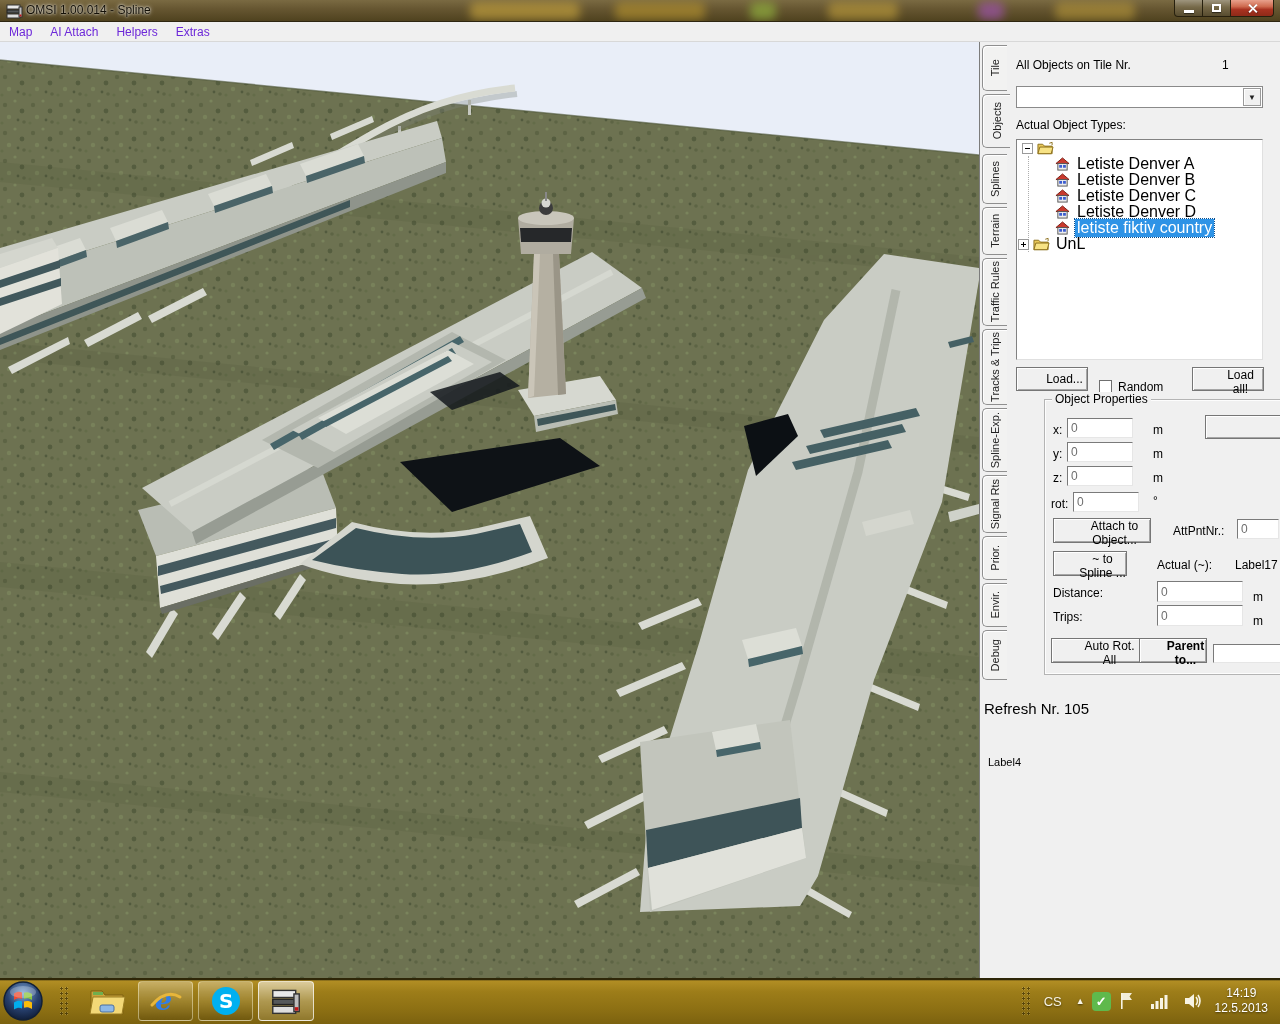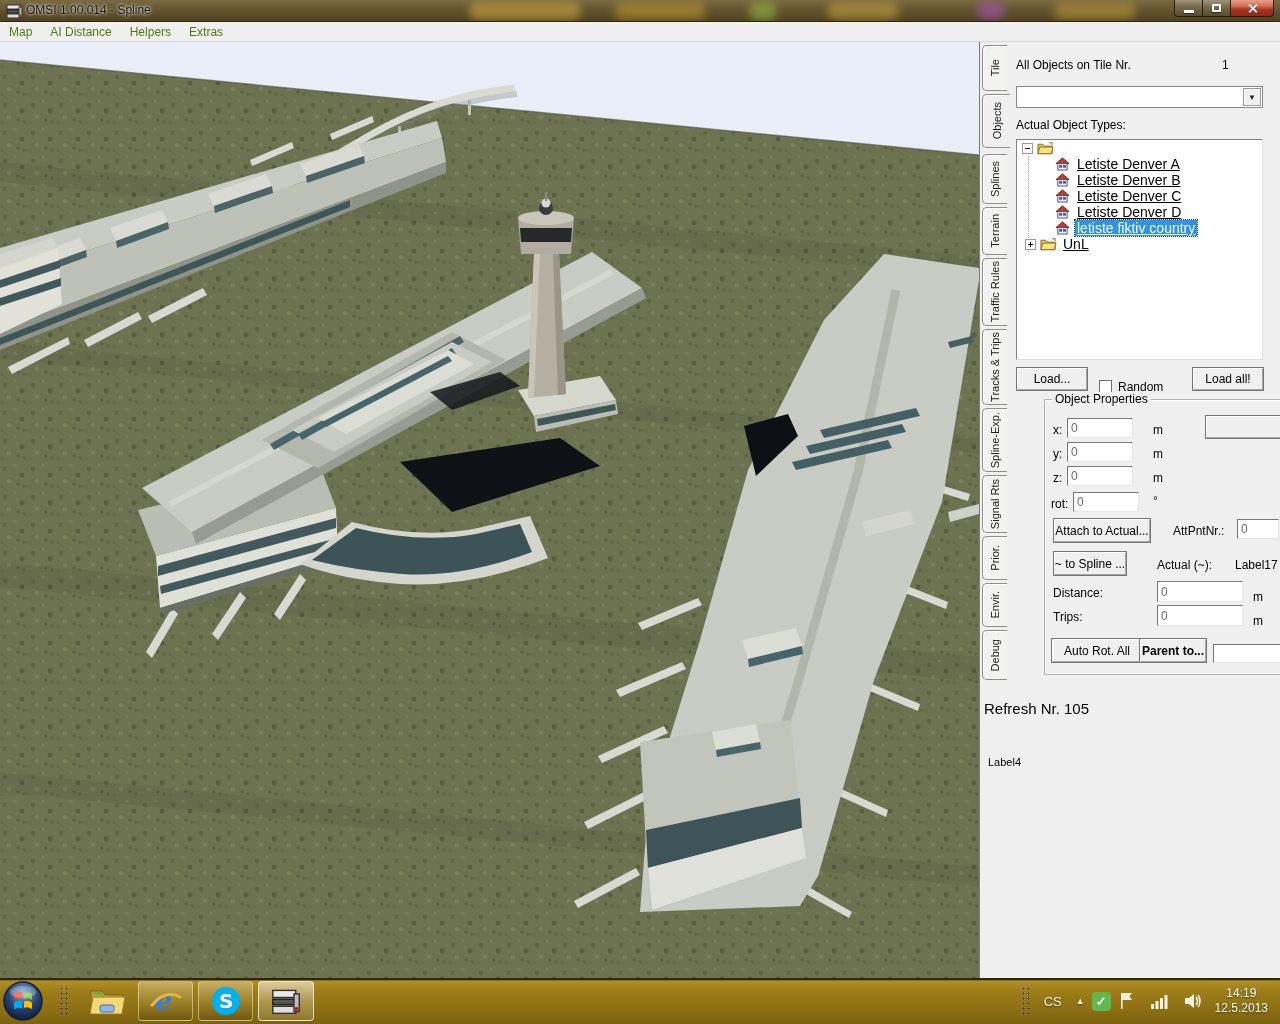--- a/index.html
+++ b/index.html
@@ -24,21 +24,21 @@
     background:linear-gradient(#e8a18c 0%, #cf6b50 40%, #a83220 60%, #8f2a18 100%); }
   .glyph-min { width:10px; height:3px; background:#fff; box-shadow:0 1px 1px rgba(0,0,0,.5); margin-top:6px; }
   .glyph-max { width:9px; height:8px; border:2px solid #fff; box-shadow:0 1px 1px rgba(0,0,0,.5); position:relative; }
   .glyph-close { position:relative; width:11px; height:11px; }
   .glyph-close::before,.glyph-close::after { content:""; position:absolute; left:5px; top:0; width:2px; height:11px;
     background:#fff; box-shadow:0 1px 1px rgba(0,0,0,.4); }
   .glyph-close::before { transform:rotate(45deg); } .glyph-close::after { transform:rotate(-45deg); }
 
   .menubar { position:absolute; left:0; top:22px; width:1280px; height:20px; background:#f0f0f0;
     border-bottom:1px solid #d8d8d8; display:flex; align-items:center; z-index:40; }
-  .menu-item { padding:2px 9px; color:#4d7c0f; font-size:12px; }
+  .menu-item { padding:2px 9px; color:#6d28d9; font-size:12px; }
 
   
   .client { position:absolute; left:0; top:42px; width:1280px; height:936px; display:flex; }
   .viewport { position:relative; width:979px; height:936px; background:#e9eef8; overflow:hidden; }
   .viewport svg.scene { position:absolute; left:0; top:0; }
   .hud { position:absolute; left:5px; top:4px; font-family:"DejaVu Sans Mono", monospace;
     font-weight:bold; font-size:13px; line-height:17px; color:#bb0404; white-space:pre; z-index:5; }
 
   
   .sidepanel { position:relative; width:301px; height:936px; background:#f0f0f0;
@@ -48,35 +48,35 @@
     background:#f2f2f1; display:flex; align-items:center; justify-content:center; margin-bottom:3px;
     box-shadow:inset 1px 1px 0 #fff; }
   .vtab span { writing-mode:vertical-rl; transform:rotate(180deg); font-size:11px; color:#222; padding:7px 0; white-space:nowrap; }
   .vtab.active { width:28px; background:#f0f0f0; margin-bottom:6px; box-shadow:inset 1px 1px 0 #fff; z-index:2; }
 
   .lbl { position:absolute; color:#000; white-space:nowrap; }
   .field { position:absolute; background:#fff; border:1px solid; border-color:#7a7a7a #e6e6e6 #e6e6e6 #7a7a7a;
     font-family:"Liberation Sans", sans-serif; font-size:12px; color:#6e6e6e; padding:2px 3px; }
   .btn { position:absolute; background:#f0f0f0; border:1px solid #767676;
     box-shadow:inset 1px 1px 0 #ffffff, inset -1px -1px 0 #a6a6a6;
-    font-family:"Liberation Sans", sans-serif; font-size:12px; color:#000; }
+    font-family:"Liberation Sans", sans-serif; font-size:12px; color:#000;padding-left:25px; }
   .combo { position:absolute; background:#fff; border:1px solid #8a8a8a; }
   .combo .combo-btn { position:absolute; right:1px; top:1px; bottom:1px; width:18px; background:#f0f0f0;
     border:1px solid #9a9a9a; box-shadow:inset 1px 1px 0 #fff; display:flex; align-items:center; justify-content:center;
     font-size:8px; color:#222; }
   .groupbox { position:absolute; border:1px solid #b4b4b4; box-shadow:inset 0 0 0 1px #fdfdfd;margin-left:28px; }
   .legend { position:absolute; top:-8px; left:7px; background:#f0f0f0; padding:0 3px; }
 
   .tree { position:absolute; background:#fff; border:1px solid; border-color:#828282 #e0e0e0 #e0e0e0 #828282; overflow:hidden; }
   .trow { position:relative; height:16px; display:flex; align-items:center; white-space:nowrap; }
   .expander { width:11px; height:11px; border:1px solid #9a9a9a; background:#fff; position:relative; flex:0 0 11px; margin-right:4px; }
   .expander::before { content:""; position:absolute; left:2px; right:2px; top:4px; height:1px; background:#000; }
   .expander.plus::after { content:""; position:absolute; top:2px; bottom:2px; left:4px; width:1px; background:#000; }
   .ticon { width:17px; height:14px; margin-right:4px; flex:0 0 17px; }
-  .tlabel { font-size:14px; color:#000; padding:0 2px;text-decoration:underline; }
+  .tlabel { font-size:16px; color:#000; padding:0 2px; }
   .tlabel.selected { background:#2e93e6; color:#fff; outline:1px dotted #0b4f8e; }
   .tree-guide { position:absolute; left:11px; top:16px; height:96px; border-left:1px dotted #aeaeae; }
 
   .checkbox { position:absolute; width:13px; height:13px; background:#fff; border:1px solid #6f6f6f; }
 
   
   .taskbar { position:absolute; left:0; top:978px; width:1280px; height:46px;
     background:linear-gradient(#2e2608 0, #2e2608 4%, #b28e24 6%, #9d7d19 30%, #8c6f13 70%, #7c620f 100%); z-index:60; }
   .grip { position:absolute; top:8px; width:10px; height:30px;
     background-image:radial-gradient(circle, rgba(40,30,0,.55) 1px, rgba(255,235,170,.25) 1.4px, transparent 1.6px);
@@ -119,21 +119,21 @@
         <div class="glyph-max"></div>
       </div>
     <div class="wbtn close">
         <div class="glyph-close"></div>
       </div>
   </div>
 </div>
 
 <div class="menubar">
   <span class="menu-item">Map</span>
-  <span class="menu-item">AI Distance</span>
+  <span class="menu-item">AI Attach</span>
   <span class="menu-item">Helpers</span>
   <span class="menu-item">Extras</span>
 </div>
 
 <div class="client">
 
   <div class="viewport">
     <svg class="scene" width="979" height="936" viewBox="0 0 979 936">
       <defs>
         <pattern id="gt" width="28" height="28" patternUnits="userSpaceOnUse">
@@ -366,21 +366,21 @@
       </div>
       <div class="trow" style="padding-left:37px">
         <svg class="ticon" viewBox="0 0 16 15">
             <polygon points="1,7 8,1 15,7" fill="#c93a2e" stroke="#7a1f16"></polygon>
             <rect x="3" y="7" width="10" height="7" fill="#ececec" stroke="#555"></rect>
             <rect x="4.5" y="8.5" width="3" height="3" fill="#3a5bd0"></rect>
             <rect x="8.6" y="8.5" width="3" height="3" fill="#3a5bd0"></rect>
           </svg>
         <span class="tlabel selected">letiste fiktiv country</span>
       </div>
-      <div class="trow" style="padding-left:8px">
+      <div class="trow" style="padding-left:1px">
         <div class="expander plus"></div>
         <svg class="ticon" viewBox="0 0 18 14">
             <path d="M1,3 h5 l2,2 h8 v8 h-15 z" fill="#e8c85a" stroke="#8a6d1a"></path>
             <polygon points="3,6 17,6 15,13 1,13" fill="#f7e284" stroke="#8a6d1a"></polygon>
             <path d="M13,2 l3,-1 v3" fill="none" stroke="#8a6d1a"></path>
           </svg>
         <span class="tlabel">UnL</span>
       </div>
     </div>
 
@@ -402,21 +402,21 @@
       <span class="lbl" style="left:108px;top:47px">m</span>
 
       <span class="lbl" style="left:8px;top:71px">z:</span>
       <input class="field" style="left: 22px; top: 66px; width: 66px; height: 20px;" value="0">
       <span class="lbl" style="left:108px;top:71px">m</span>
 
       <span class="lbl" style="left:6px;top:97px">rot:</span>
       <input class="field" style="left: 28px; top: 92px; width: 66px; height: 20px;" value="0">
       <span class="lbl" style="left:108px;top:94px">°</span>
 
-      <button class="btn" style="left:8px;top:118px;width:98px;height:25px">Attach to Actual...</button>
+      <button class="btn" style="left:8px;top:118px;width:98px;height:25px">Attach to Object...</button>
       <span class="lbl" style="left:128px;top:124px">AttPntNr.:</span>
       <input class="field" style="left: 192px; top: 119px; width: 42px; height: 20px;" value="0">
 
       <button class="btn" style="left:8px;top:151px;width:74px;height:25px">~ to Spline ...</button>
       <span class="lbl" style="left:112px;top:158px">Actual (~):</span>
       <span class="lbl" style="left:190px;top:158px">Label17</span>
 
       <span class="lbl" style="left:8px;top:186px">Distance:</span>
       <input class="field" style="left: 112px; top: 181px; width: 86px; height: 21px;" value="0">
       <span class="lbl" style="left:208px;top:190px">m</span>

